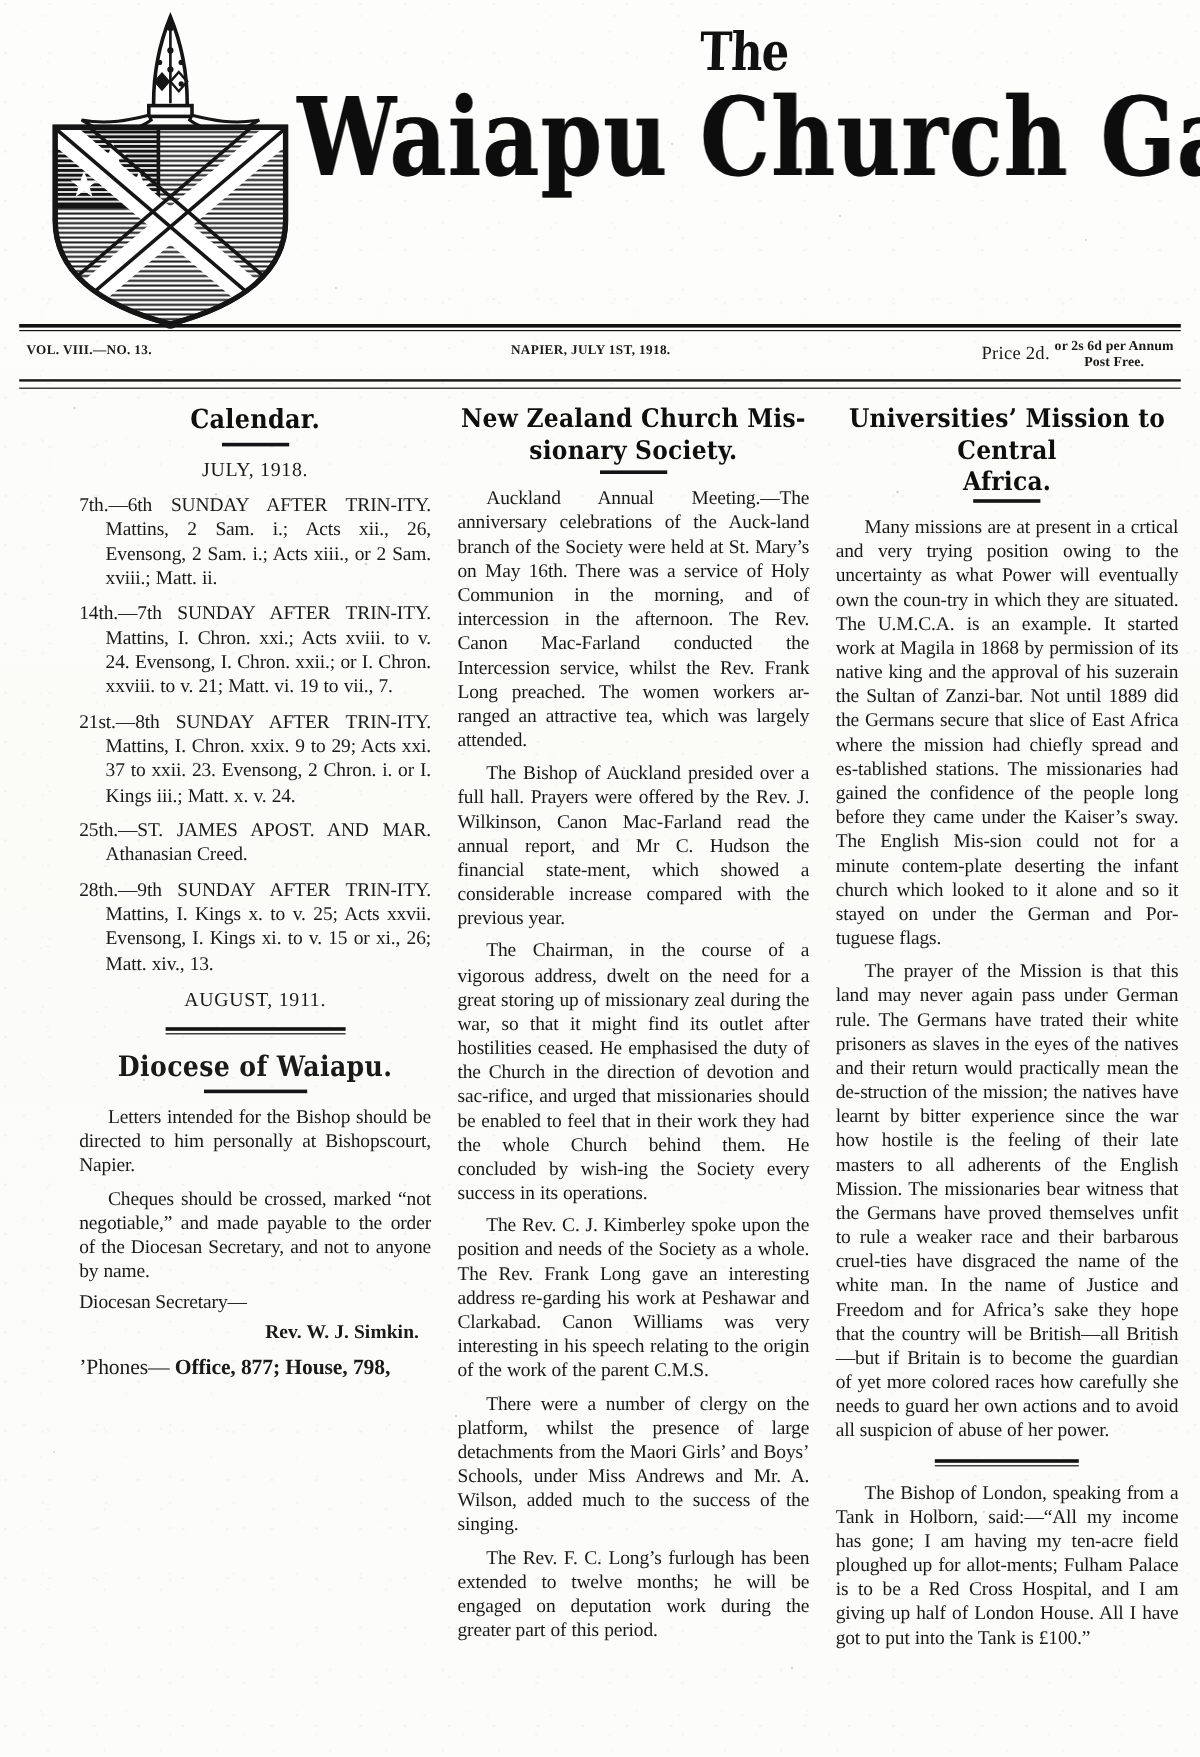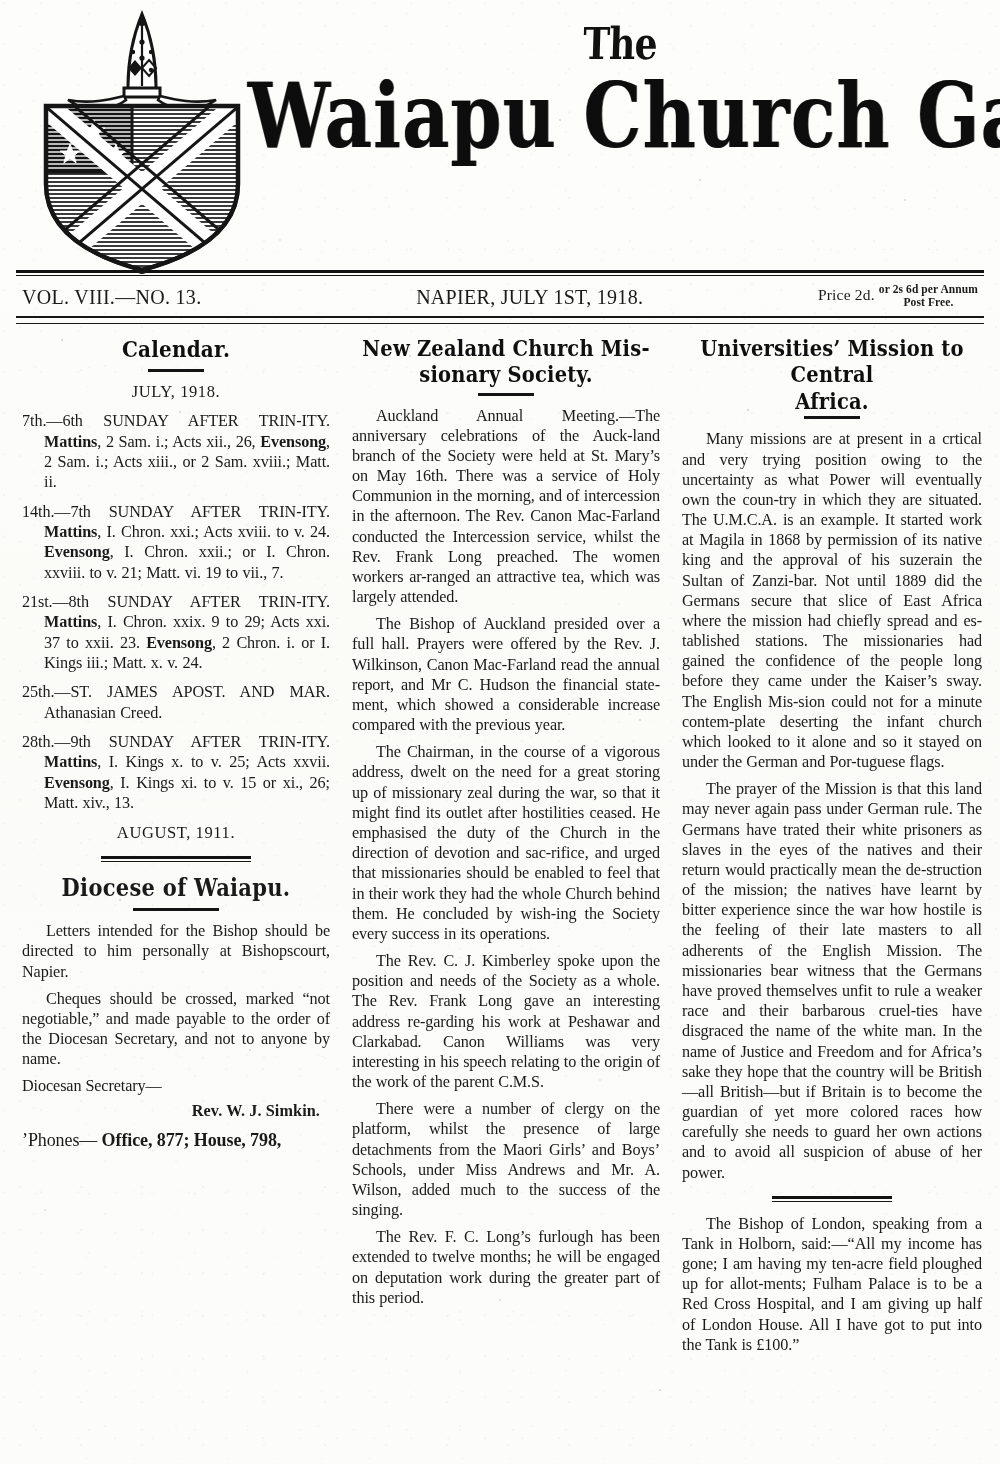--- a/index.html
+++ b/index.html
@@ -115,25 +115,25 @@
 
   
   .folio {
     display: flex;
     align-items: flex-start;
     justify-content: space-between;
     padding: 7px 6px 7px 6px;
     font-family: "Liberation Serif", serif;
   }
   .folio-left, .folio-center {
-    font-size: 20px;
+    font-size: 11px;
     letter-spacing: 0.3px;
     font-variant: small-caps;
     text-transform: uppercase;
-    font-weight: normal;
+    font-weight: bold;
   }
   .folio-left { padding-top: 3px; }
   .folio-center { padding-top: 3px; margin-left: 40px; }
   .folio-right {
     display: flex;
     align-items: flex-start;
     font-size: 15.5px;
     white-space: nowrap;
   }
   .price-main { padding-top: 3px; letter-spacing: 0.2px; font-family: Liberation Serif, serif; }
@@ -149,21 +149,21 @@
   
   .cols {
     display: flex;
     margin-top: 12px;
     height: 1100px;
   }
   .col {
     position: relative;
     box-sizing: border-box;
   }
-  .col-1 { width: 324px; padding: 0 10px 0 6px; }
+  .col-1 { width: 324px; padding: 0 10px 0 6px; margin-left: 44px; }
   .col-2 { width: 330px; padding: 0 10px 0 12px; }
   .col-3 { width: 314px; padding: 0 2px 0 12px; }
 
   .colhead {
     text-align: center;
     font-family: "DejaVu Serif", serif;
     font-weight: bold;
     font-size: 20px;
     line-height: 1.22;
     letter-spacing: 0.2px;
@@ -194,21 +194,21 @@
   .cal-entry {
     font-size: 16.2px;
     line-height: 1.255;
     margin-bottom: 9px;
     padding-left: 22px;
     text-indent: -22px;
     text-align: justify;
     letter-spacing: -0.1px;
     word-spacing: 0.4px;
   }
-  .cal-entry b { font-weight: bold; }
+  .cal-entry b { font-weight: normal; }
 
   
   p.body {
     font-size: 16.2px;
     line-height: 1.245;
     margin: 0 0 7px 0;
     text-indent: 24px;
     text-align: justify;
     letter-spacing: -0.1px;
     word-spacing: 0.3px;

